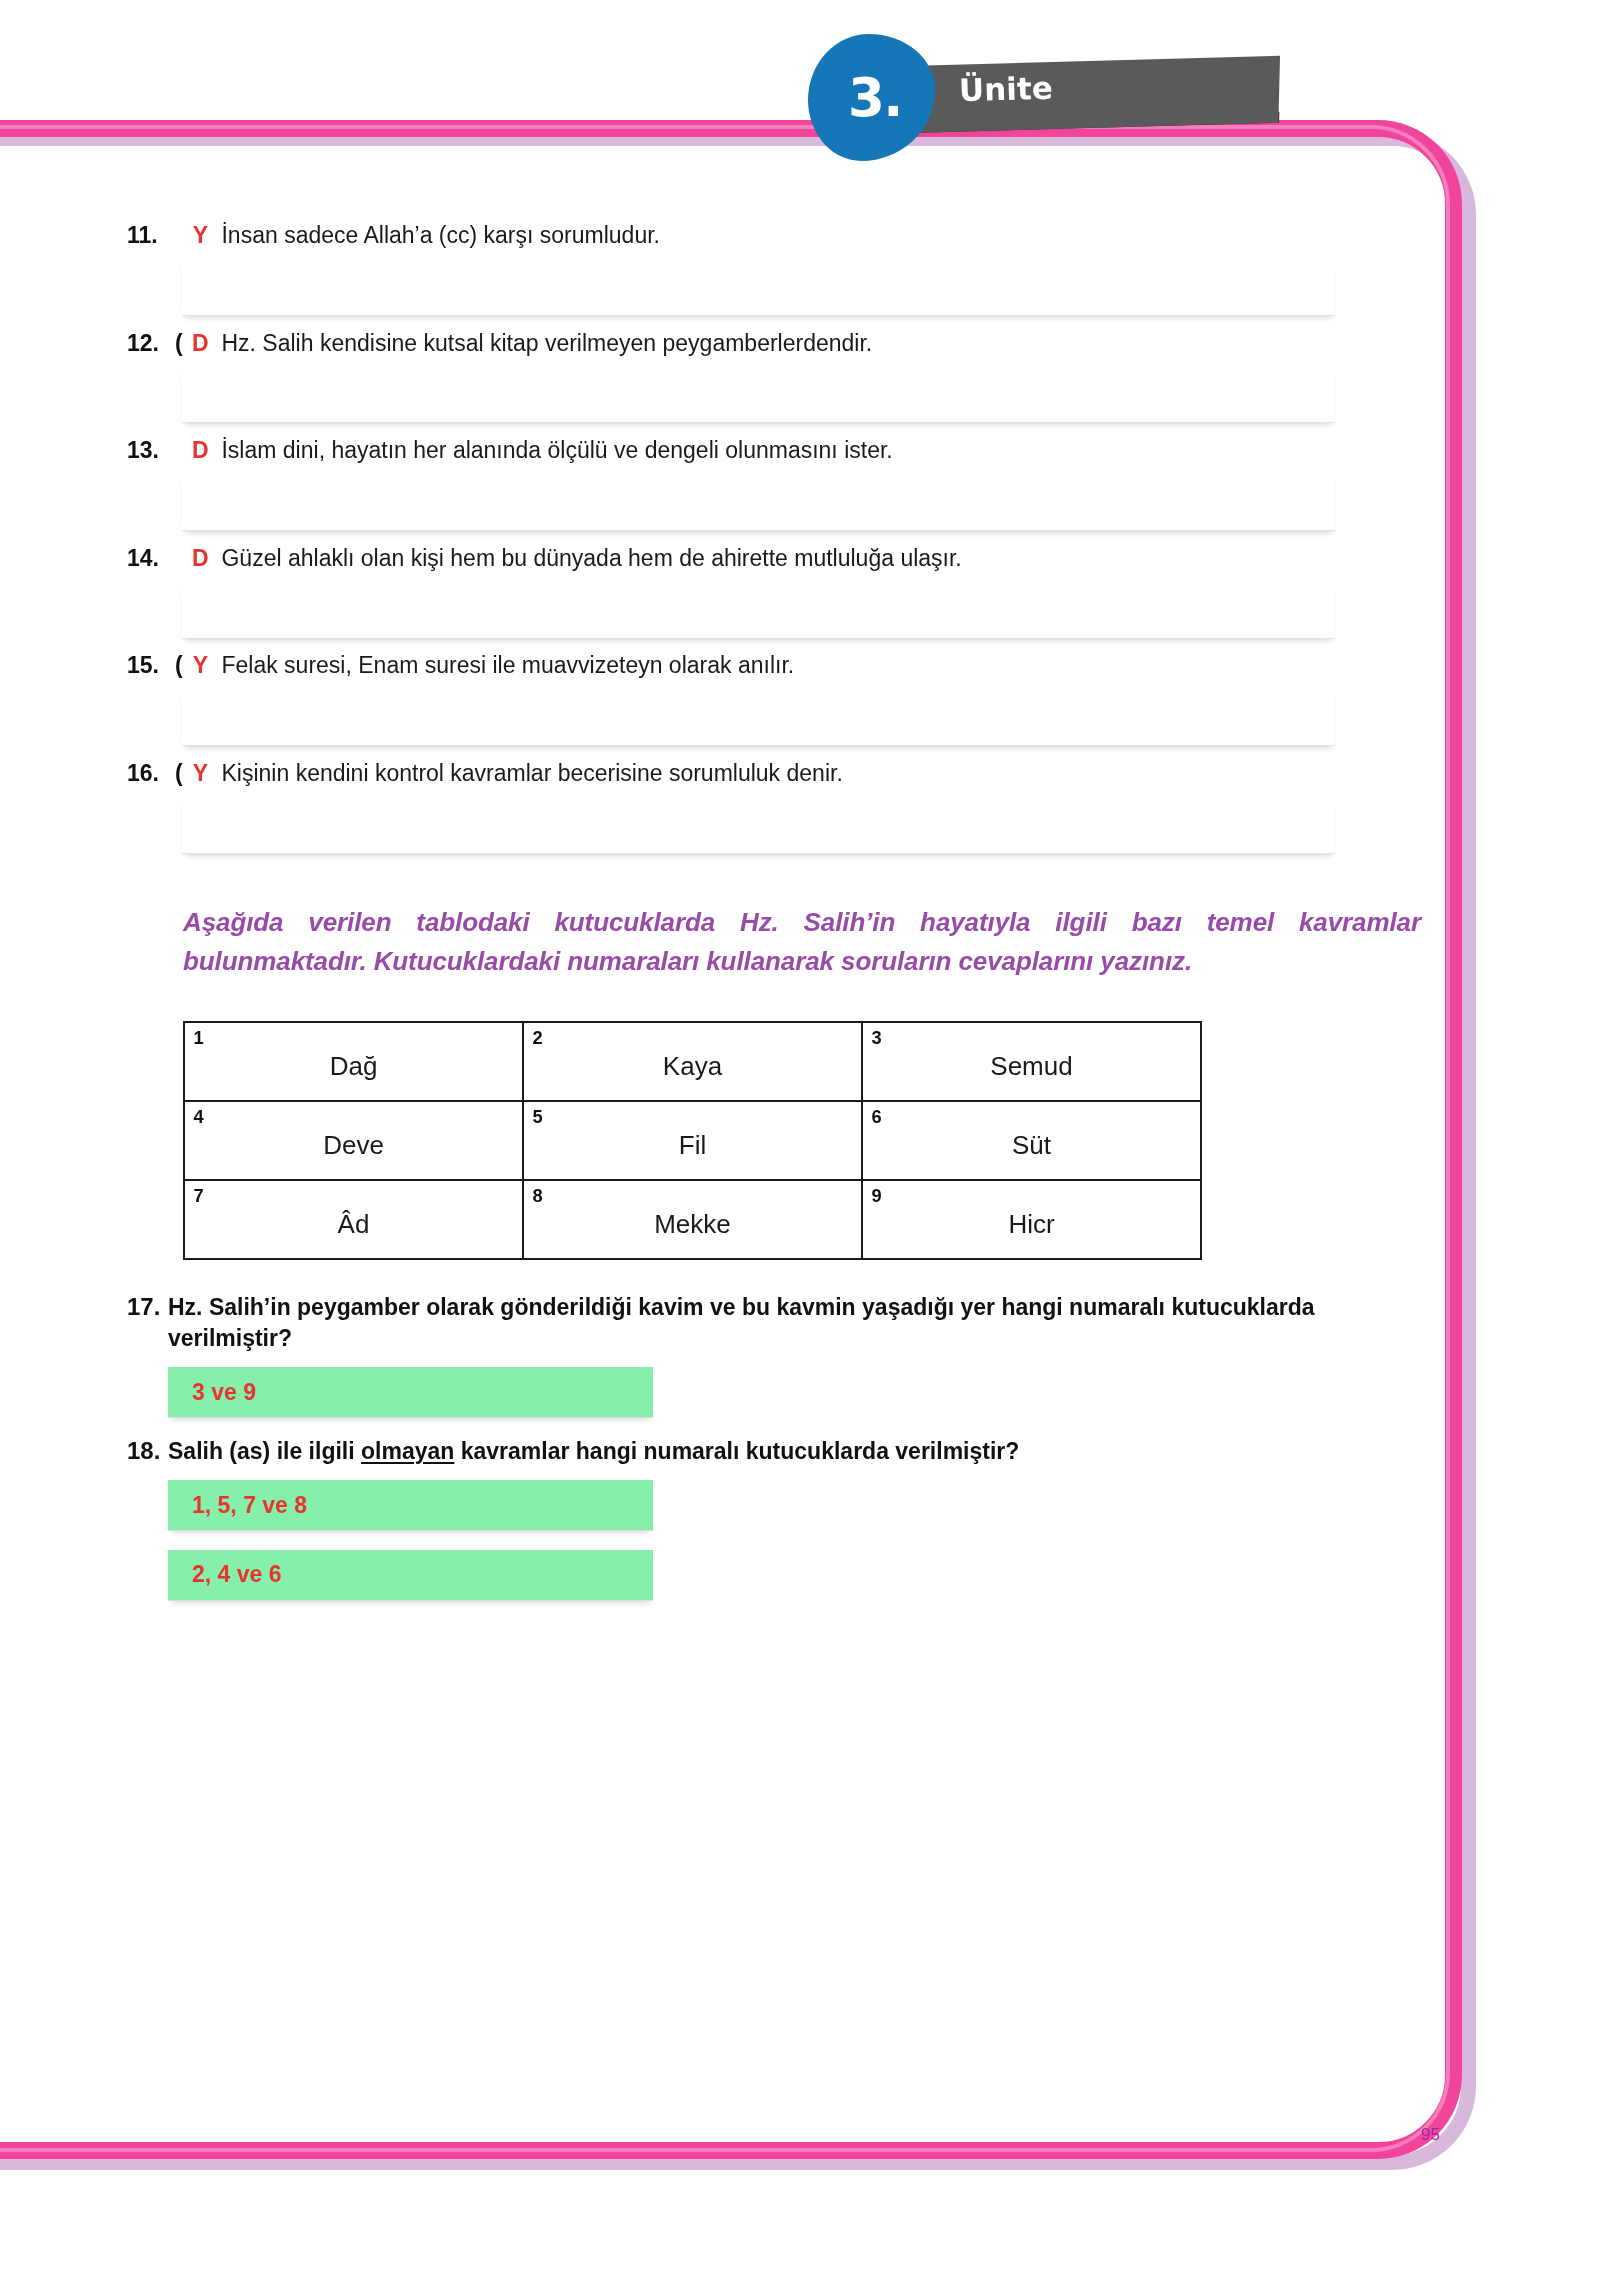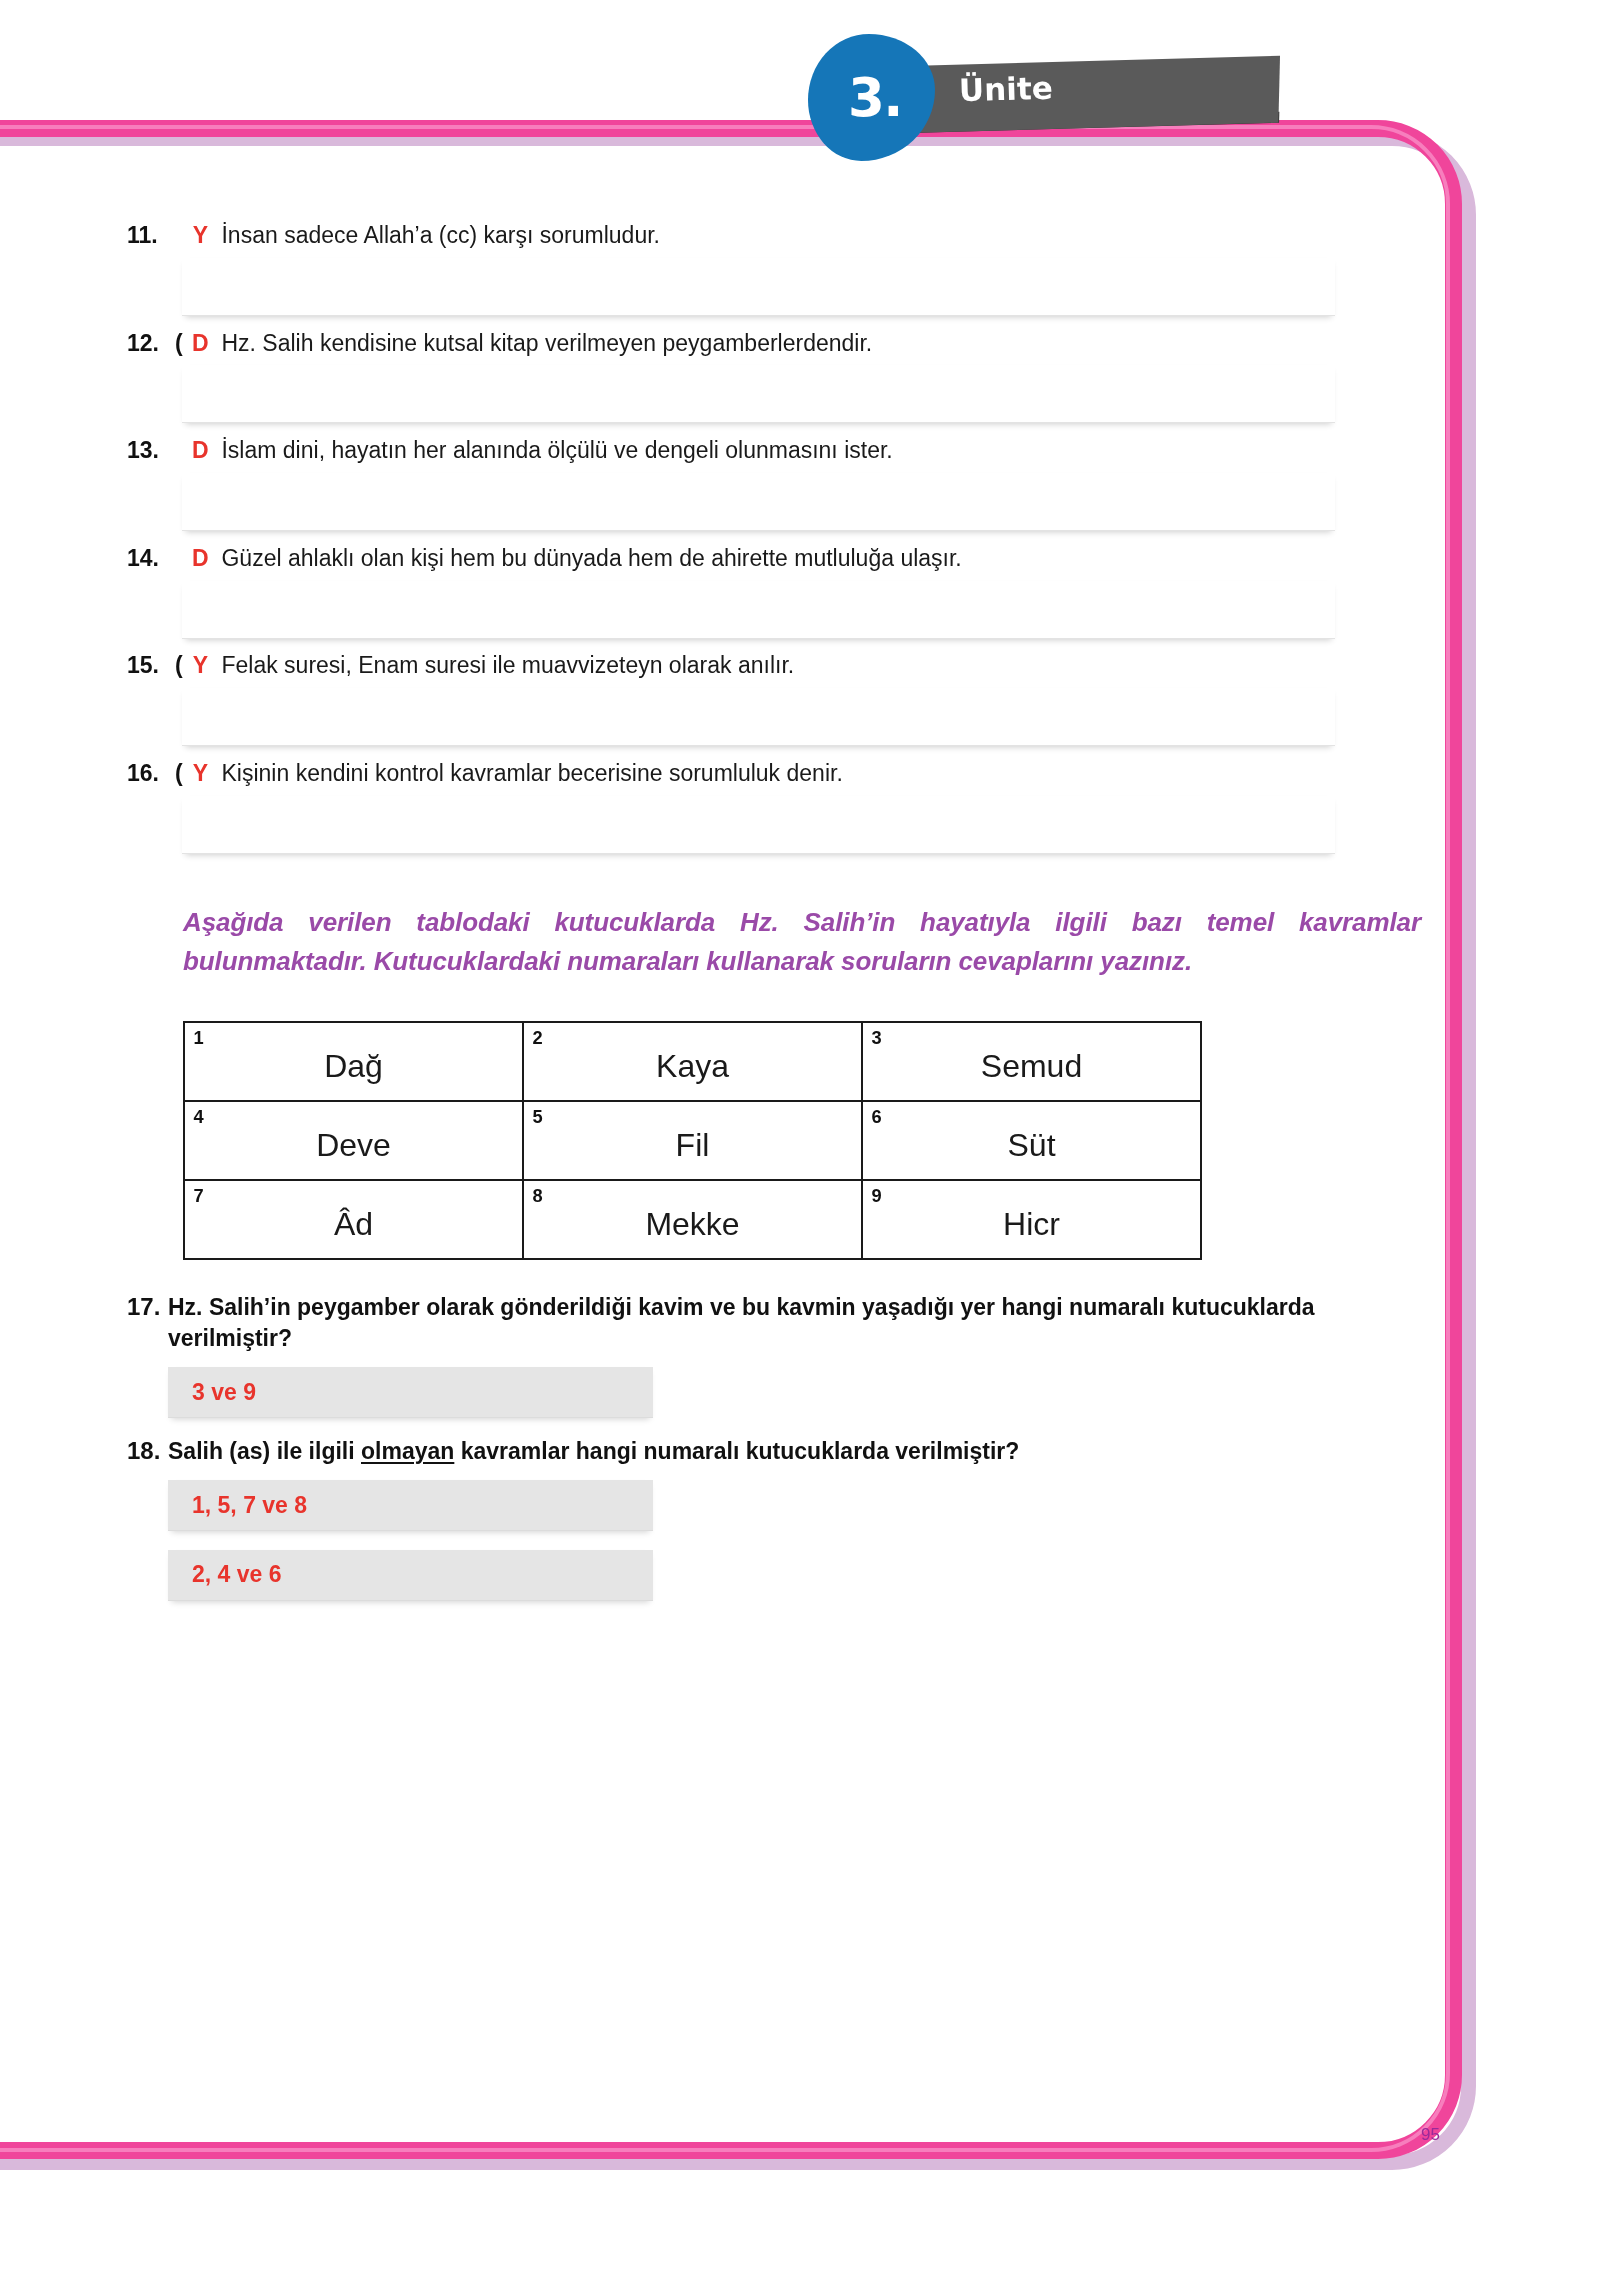--- a/index.html
+++ b/index.html
@@ -213,21 +213,21 @@
   }
   .cell-num {
     position: absolute;
     left: 8.4px;
     top: 4.2px;
     font-size: 18.3px;
     font-weight: bold;
     color: #111;
   }
   .cell-word {
-    font-size: 32px;
+    font-size: 26px;
     color: #1a1a1a;
     display: block;
     padding-top: 9.8px;
   }
 
   
   .q-list { margin-top: 32px; }
   .q-item { margin-bottom: 5.6px; }
   .q-row {
     display: flex;
@@ -248,21 +248,21 @@
     flex: 1 1 auto;
   }
   .q-text u { text-decoration: underline; text-underline-offset: 2.8px; text-align: right; }
 
   .q-blank {
     margin-left: 41px;
     margin-top: 12.7px;
     margin-bottom: 18.3px;
     width: 485px;
     height: 51px;
-    background: #e5e5e5;
+    background: #86efac;
     border-bottom: 1.4px solid #dcdcdc;
     box-shadow: 0 3.5px 6.3px -2.8px rgba(0,0,0,0.18);
     display: flex;
     align-items: center;
     padding-left: 24px;
   }
   .q-answer {
     color: #e8342c;
     font-weight: bold;
     font-size: 23px;

